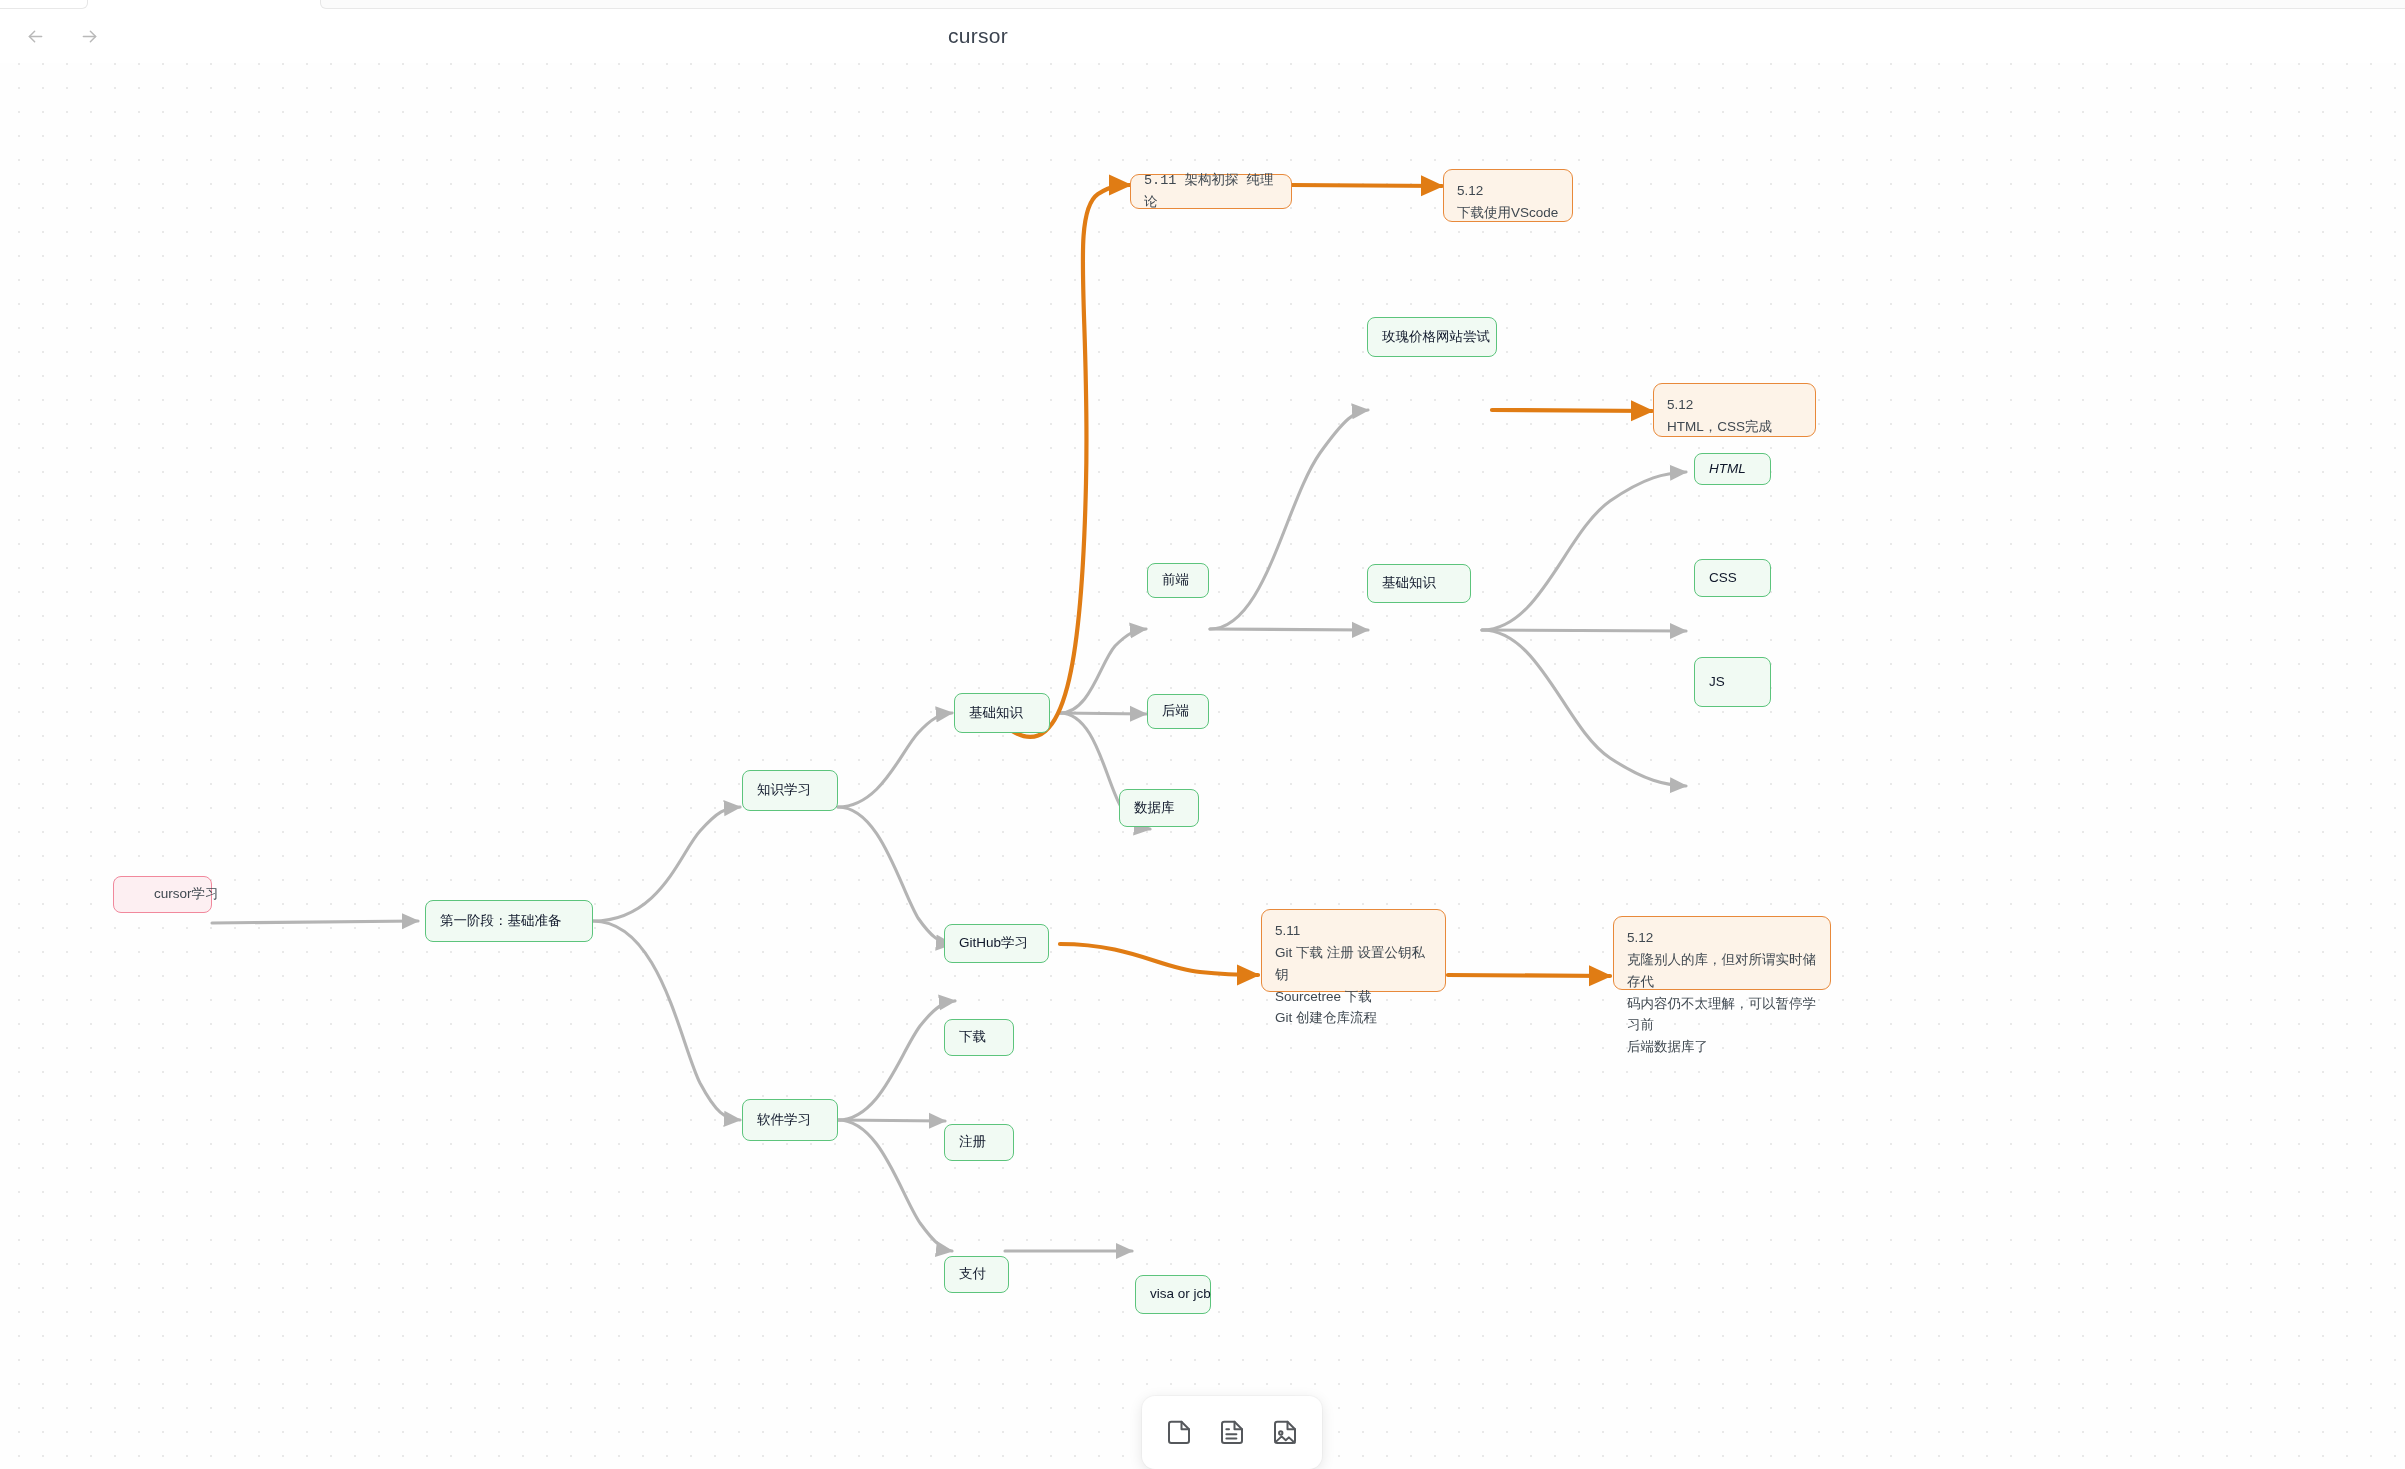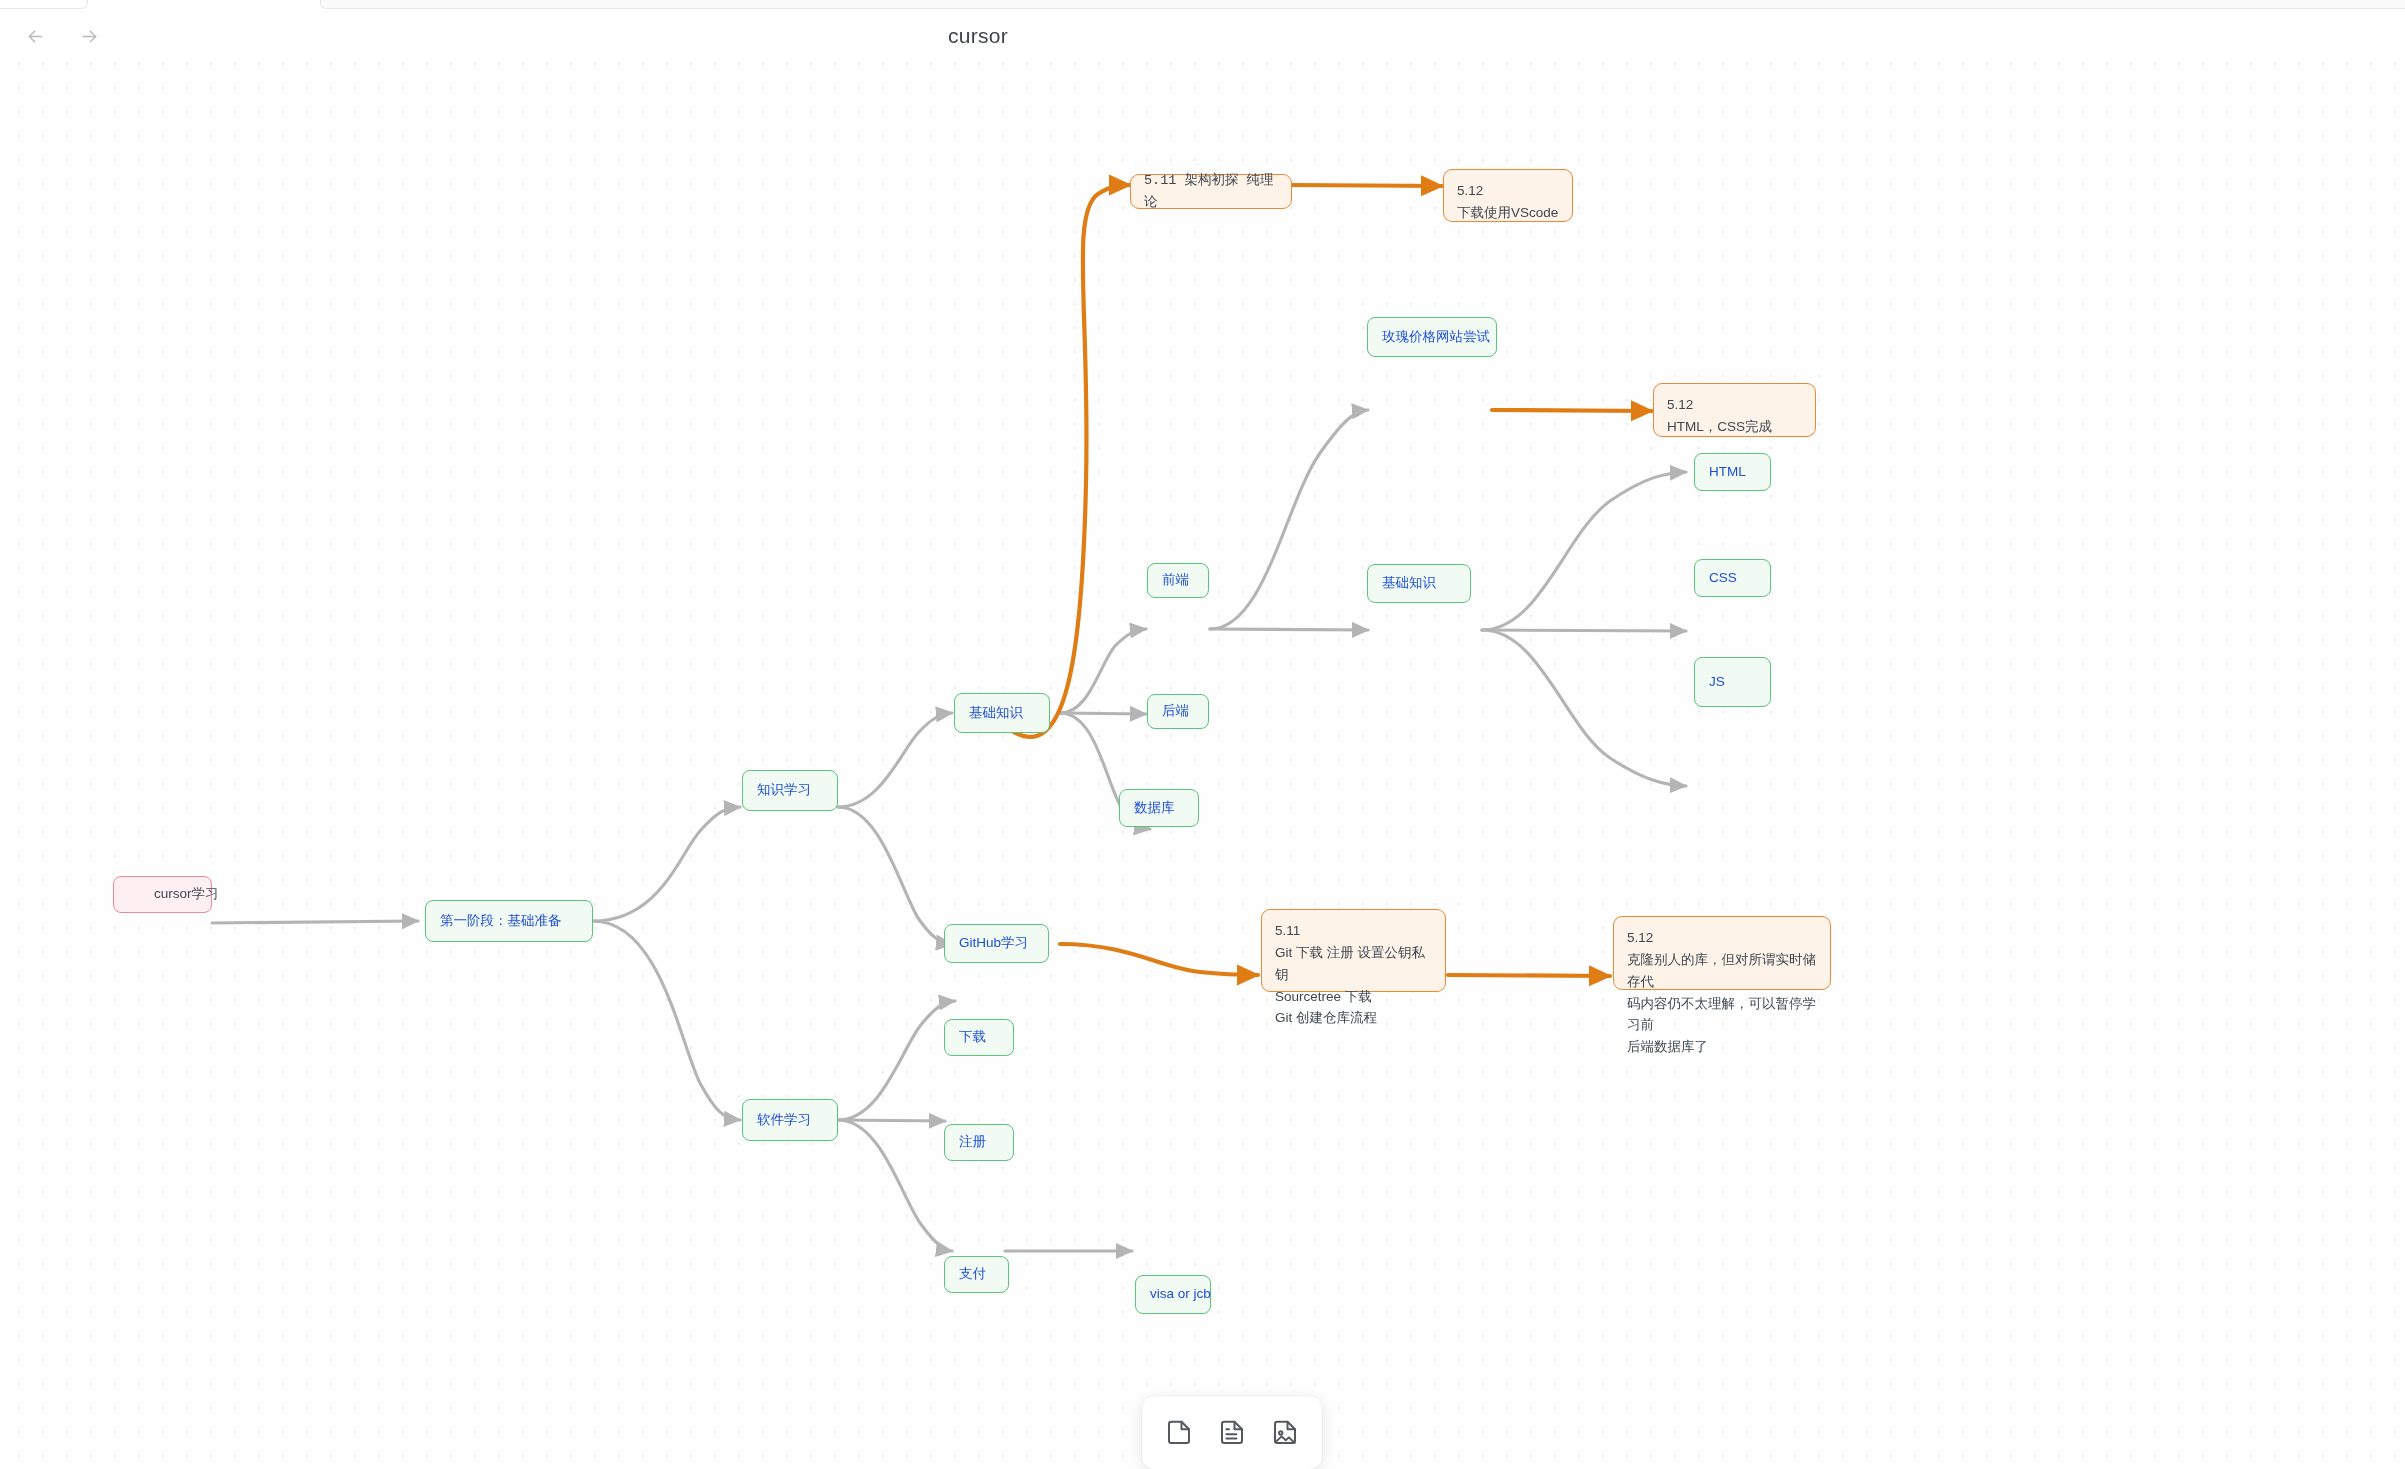--- a/index.html
+++ b/index.html
@@ -92,21 +92,21 @@
     font-size: 13.5px;
     line-height: 1.55;
     padding: 0 14px;
     white-space: nowrap;
     cursor: pointer;
     box-sizing: border-box;
   }
   .node.green {
     background: #f1faf3;
     border: 1.6px solid #5cc47c;
-    color: #1d4ed8;
+    color: #0f172a;
   }
   .node.pink {
     background: #fdeff2;
     border: 1.6px solid #f1889c;
     color: #3f4850;
   }
   .node.orange {
     background: #fdf3e8;
     border: 1.6px solid #e8893a;
     color: #3f4850;
@@ -268,21 +268,21 @@
     </div>
 
     <div class="node green" style="left:1367px; top:501px; width:104px; height:39px;">
       <span class="label">基础知识</span>
     </div>
 
     <div class="node green" style="left:1367px; top:254px; width:130px; height:40px;">
       <span class="label">玫瑰价格网站尝试</span>
     </div>
 
-    <div class="node green" style="left:1694px; top:390px; width:77px; height:38px;">
+    <div class="node green" style="left:1694px; top:390px; width:77px; height:32px;font-style:italic;">
       <span class="label">HTML</span>
     </div>
 
     <div class="node green" style="left:1694px; top:496px; width:77px; height:38px;">
       <span class="label">CSS</span>
     </div>
 
     <div class="node green" style="left:1694px; top:594px; width:77px; height:50px;">
       <span class="label">JS</span>
     </div>

